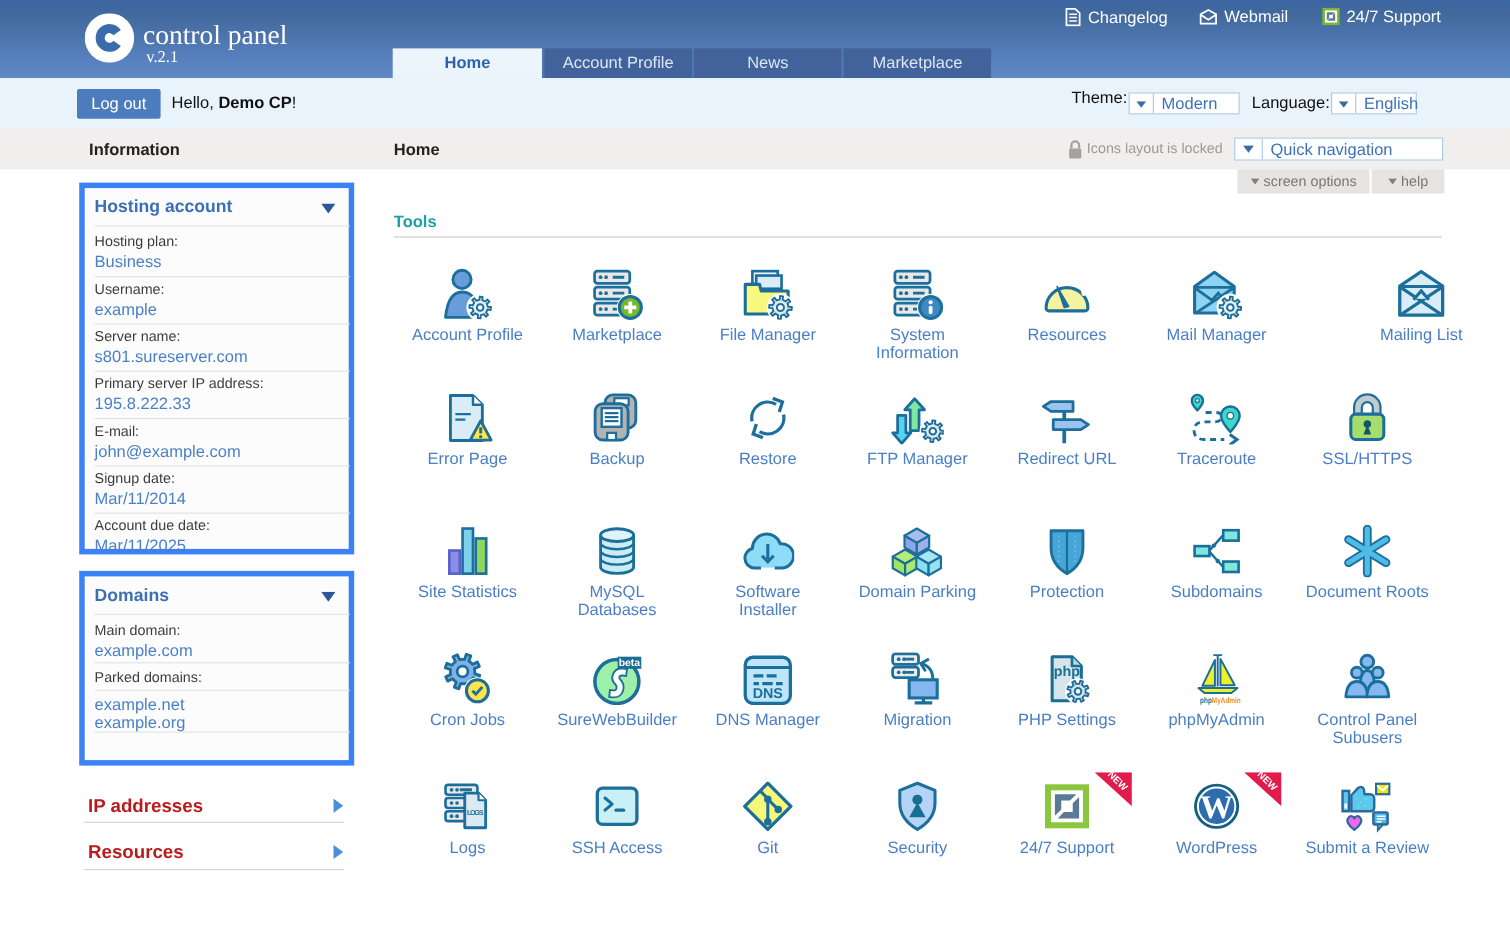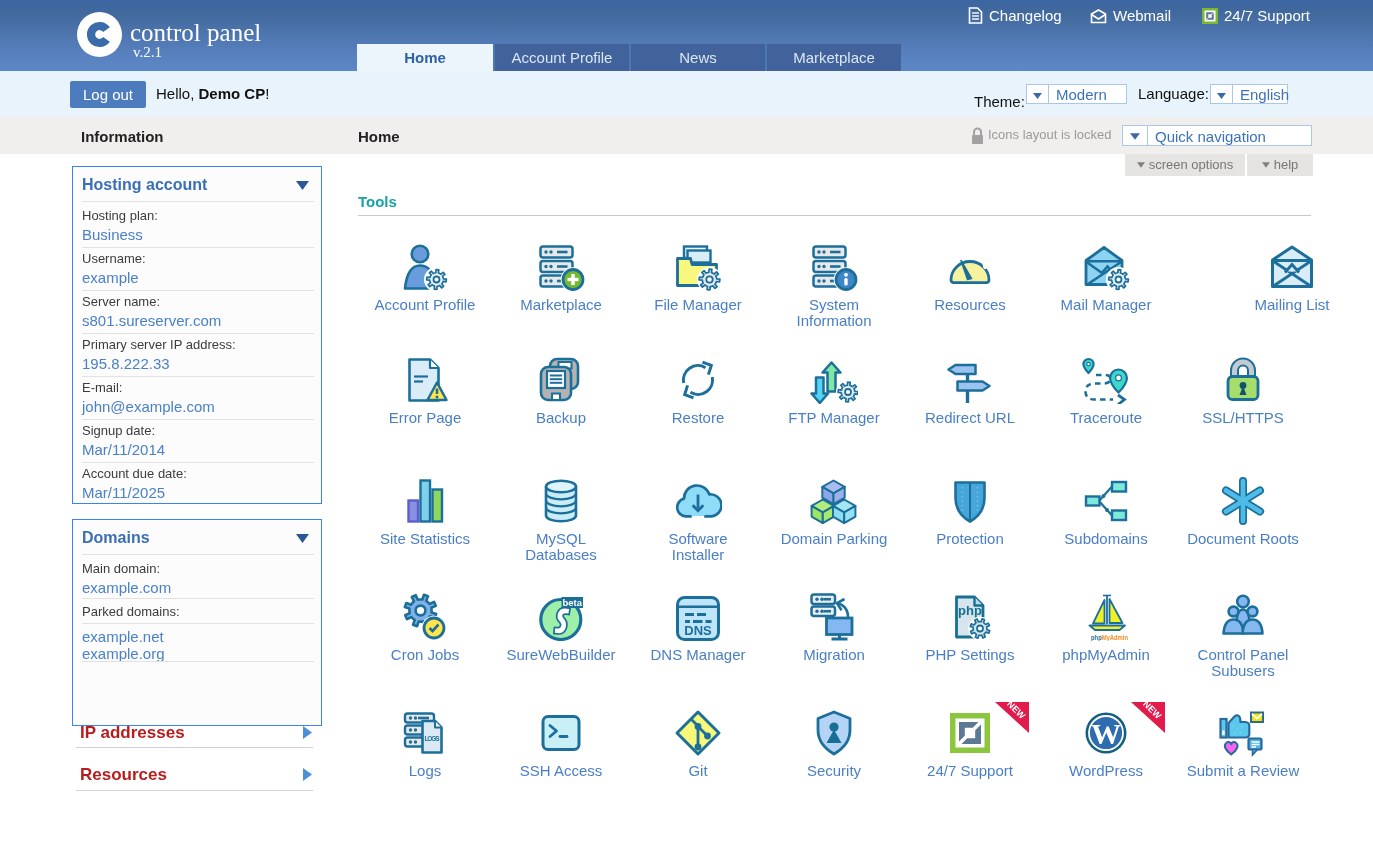--- a/index.html
+++ b/index.html
@@ -26,21 +26,21 @@
 .dd .arr svg { margin-top:6px; }
 .dd .txt { position:absolute; left:29px; top:1px; }
 
 #row3 { position:absolute; left:0; top:117px; width:1373px; height:37px; background:#f0efee; }
 .secttl { font-size:15px; font-weight:bold; color:#222; }
 #locktxt { position:absolute; left:988px; top:10px; font-size:13px; color:#9a9a9a; }
 
 .greybtn { position:absolute; top:154px; height:22px; background:#e5e4e3; color:#777; font-size:13px; line-height:22px; text-align:center; }
 .greybtn svg { vertical-align:1px; margin-right:4px; }
 
-.panel { position:absolute; left:72px; width:250px; background:#fcfcfc; border:1px solid #3b82f6; }
+.panel { position:absolute; left:72px; width:250px; background:#fcfcfc; border:5px solid #3b82f6; }
 .ptitle { position:absolute; left:9px; top:9px; font-size:16px; font-weight:bold; color:#3a6fb5; }
 .parr { position:absolute; right:12px; top:14px; }
 .psep { position:absolute; left:9px; width:232px; height:1px; background:#e2e2e2; }
 .flabel { position:absolute; left:9px; font-size:13px; color:#3c3c3c; }
 .fvalue { position:absolute; left:9px; font-size:15px; color:#4a80c8; }
 #moreinfo { position:absolute; left:9px; top:148px; width:232px; height:28px; background:#cfe2f4; border:1px solid #b9d3ec; color:#3a6fb5; font-size:16px; text-align:center; line-height:26px; }
 .sideh { position:absolute; left:80px; font-size:17px; font-weight:bold; color:#b91c1c; }
 .sidehr { position:absolute; left:76px; width:237px; height:1px; background:#d2d2d2; }
 .sarr { position:absolute; left:303px; }
 
@@ -78,21 +78,21 @@
   <div id="tabs">
     <div class="tab active first">Home</div>
     <div class="tab">Account Profile</div>
     <div class="tab">News</div>
     <div class="tab">Marketplace</div>
   </div>
 </div>
 <div id="row2">
   <div id="logout">Log out</div>
   <div id="hello">Hello, <b>Demo CP</b>!</div>
-  <div class="lbl abs" style="left:974px; top:22px;text-align:center;">Theme:</div>
+  <div class="lbl abs" style="left:974px; top:10px;text-align:center;">Theme:</div>
   <div class="dd" style="left:1026px; top:13px; width:101px;">
       <span class="arr"><svg width="9" height="6" viewBox="0 0 9 6">
           <path d="M0 0 L9 0 L4.5 6 Z" fill="#3c6aa6"></path>
         </svg></span>
       <span class="txt">Modern</span>
     </div>
   <div class="lbl abs" style="left:1138px; top:14px;">Language:</div>
   <div class="dd" style="left:1210px; top:13px; width:78px;">
       <span class="arr"><svg width="9" height="6" viewBox="0 0 9 6">
           <path d="M0 0 L9 0 L4.5 6 Z" fill="#3c6aa6"></path>
@@ -143,21 +143,21 @@
   <div class="flabel" style="top:213px;">E-mail:</div>
   <div class="fvalue" style="top:231px;">john@example.com</div>
   <div class="psep" style="top:252px;"></div>
   <div class="flabel" style="top:256px;">Signup date:</div>
   <div class="fvalue" style="top:274px;">Mar/11/2014</div>
   <div class="psep" style="top:295px;"></div>
   <div class="flabel" style="top:299px;">Account due date:</div>
   <div class="fvalue" style="top:317px;">Mar/11/2025</div>
 </div>
 
-<div class="panel" style="top:519px; height:207px;">
+<div class="panel" style="top:519px; height:177px;">
   <div class="ptitle">Domains</div>
   <svg class="parr" width="13" height="9" viewBox="0 0 13 9">
       <path d="M0 0 L13 0 L6.5 9 Z" fill="#2b5797"></path>
     </svg>
   <div class="psep" style="top:34px;"></div>
   <div class="flabel" style="top:41px;">Main domain:</div>
   <div class="fvalue" style="top:59px;">example.com</div>
   <div class="psep" style="top:78px;"></div>
   <div class="flabel" style="top:84px;">Parked domains:</div>
   <div class="psep" style="top:103px;"></div>

